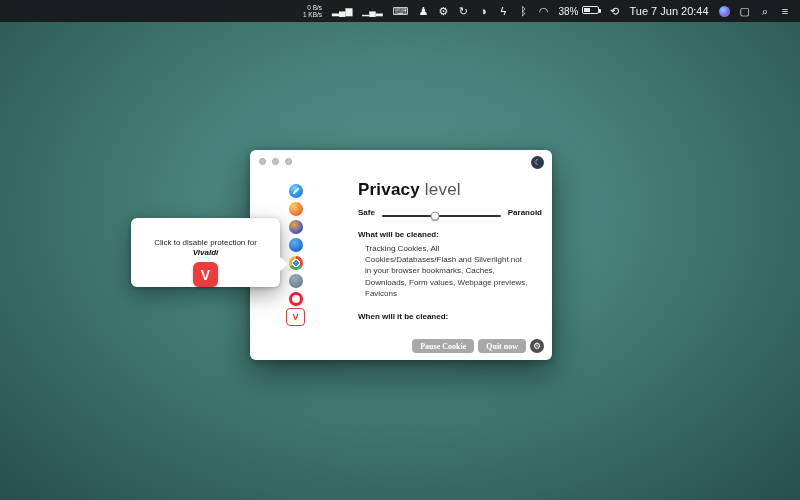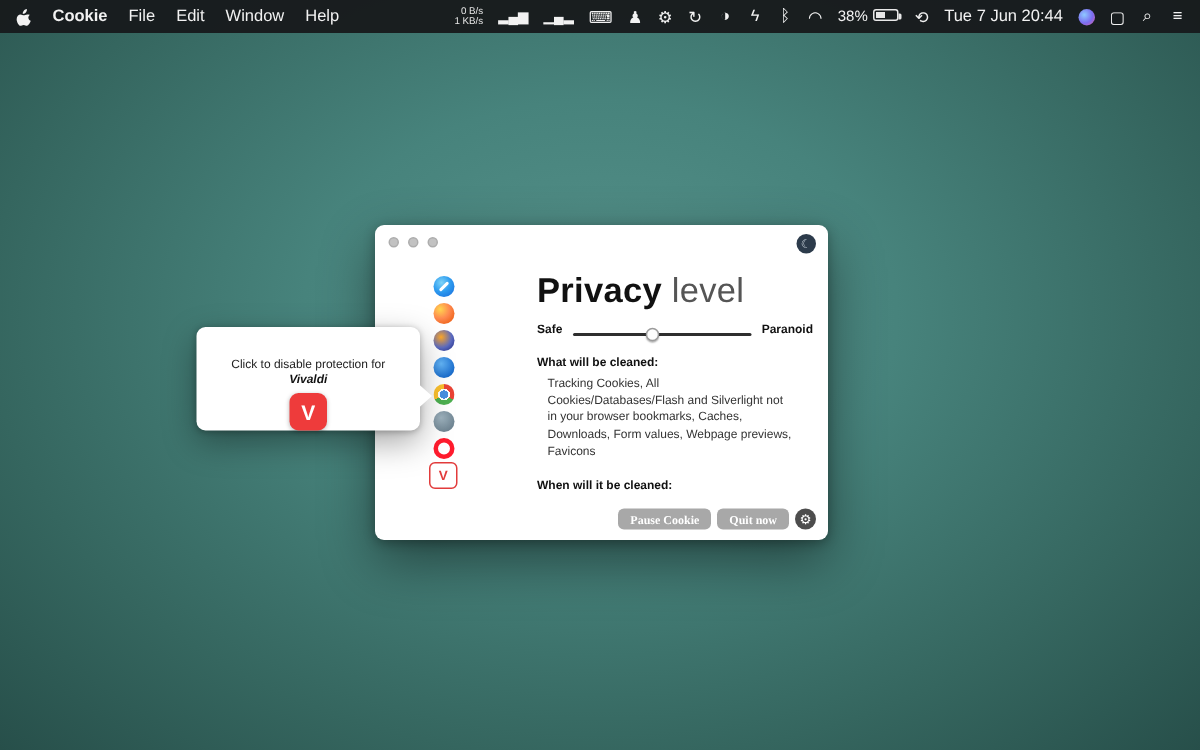--- a/index.html
+++ b/index.html
@@ -55,21 +55,21 @@
   .ic-chrome { background:
       radial-gradient(circle at 50% 50%, #4a90e2 0 28%, #ffffff 28% 40%, rgba(0,0,0,0) 40%),
       conic-gradient(#ea4335 0 120deg, #4caf50 120deg 240deg, #fbc02d 240deg 360deg); }
   .ic-gray { background: radial-gradient(circle at 36% 32%, #9fb3bf 0%, #5e7482 100%); }
   .ic-opera { background:#fff; border:3.5px solid #ff1b2d; }
   .vivaldi-mini { width:13px; height:13px; border-radius:3px; background:#fff; color:#e23b3b;
     font-weight:bold; font-size:9px; display:flex; align-items:center; justify-content:center; }
 
   
   .content { position:absolute; left:108px; top:30px; width:184px; }
-  .privacy-title { font-size:23px; letter-spacing:0.2px; }
+  .privacy-title { font-size:17px; letter-spacing:0.2px; }
   .privacy-title .bold { font-weight:bold; color:#111; }
   .privacy-title .light { font-weight:300; color:#555; }
   .slider-row { display:flex; align-items:flex-end; margin-top:8px; }
   .slider-label { font-size:8px; font-weight:bold; color:#111; }
   .slider-track { flex:1; height:2px; background:#2e2e2e; margin:0 7px; position:relative; border-radius:1px; }
   .slider-handle { position:absolute; left:45%; top:50%; transform:translate(-50%,-50%);
     width:9px; height:9px; background:#fdfdfd; border:1px solid #9b9b9b; border-radius:50%;
     box-shadow:0 1px 1px rgba(0,0,0,0.3); }
   .sec-heading { font-size:8px; font-weight:bold; color:#111; margin-top:13px; }
   .sec-body { font-size:8px; color:#333; line-height:1.4; margin-top:4px; padding-left:7px; width:170px; }
@@ -94,32 +94,20 @@
     background:#ee3b3b; color:#fff; font-weight:bold; font-size:14px;
     display:flex; align-items:center; justify-content:center;
     box-shadow:0 1px 3px rgba(0,0,0,0.25); }
 </style>
 </head>
 <body>
 
 <div class="desktop">
 
   <div class="menubar">
-    <div class="left">
-      <span class="mi">
-        <svg width="11" height="13" viewBox="0 0 12 14">
-            <path d="M8.6 1c-.8.1-1.7.6-2.2 1.3-.5.6-.9 1.5-.7 2.3.9 0 1.8-.5 2.3-1.2.5-.6.8-1.5.6-2.4zM9 5c-1.2 0-2 .6-2.6.6C5.8 5.6 5 5 4 5 2.6 5 1.2 6.2 1.2 8.4c0 2.3 1.7 4.8 2.7 4.8.9 0 1.3-.6 2.4-.6 1.1 0 1.4.6 2.4.6 1 0 2.5-2.3 2.7-3.6-1.1-.4-1.7-1.3-1.7-2.4 0-1 .6-1.7 1.2-2.1C10.4 5.3 9.6 5 9 5z" fill="#f2f2f2"></path>
-          </svg>
-      </span>
-      <span class="appname">Cookie</span>
-      <span>File</span>
-      <span>Edit</span>
-      <span>Window</span>
-      <span>Help</span>
-    </div>
     <div class="right">
       <span class="net">
         <span>0 B/s</span><br>
         <span>1 KB/s</span>
       </span>
       <span class="mi glyph small">▂▄▆</span>
       <span class="mi glyph small">▁▄▂</span>
       <span class="mi glyph">⌨</span>
       <span class="mi glyph">♟</span>
       <span class="mi glyph">⚙</span>

